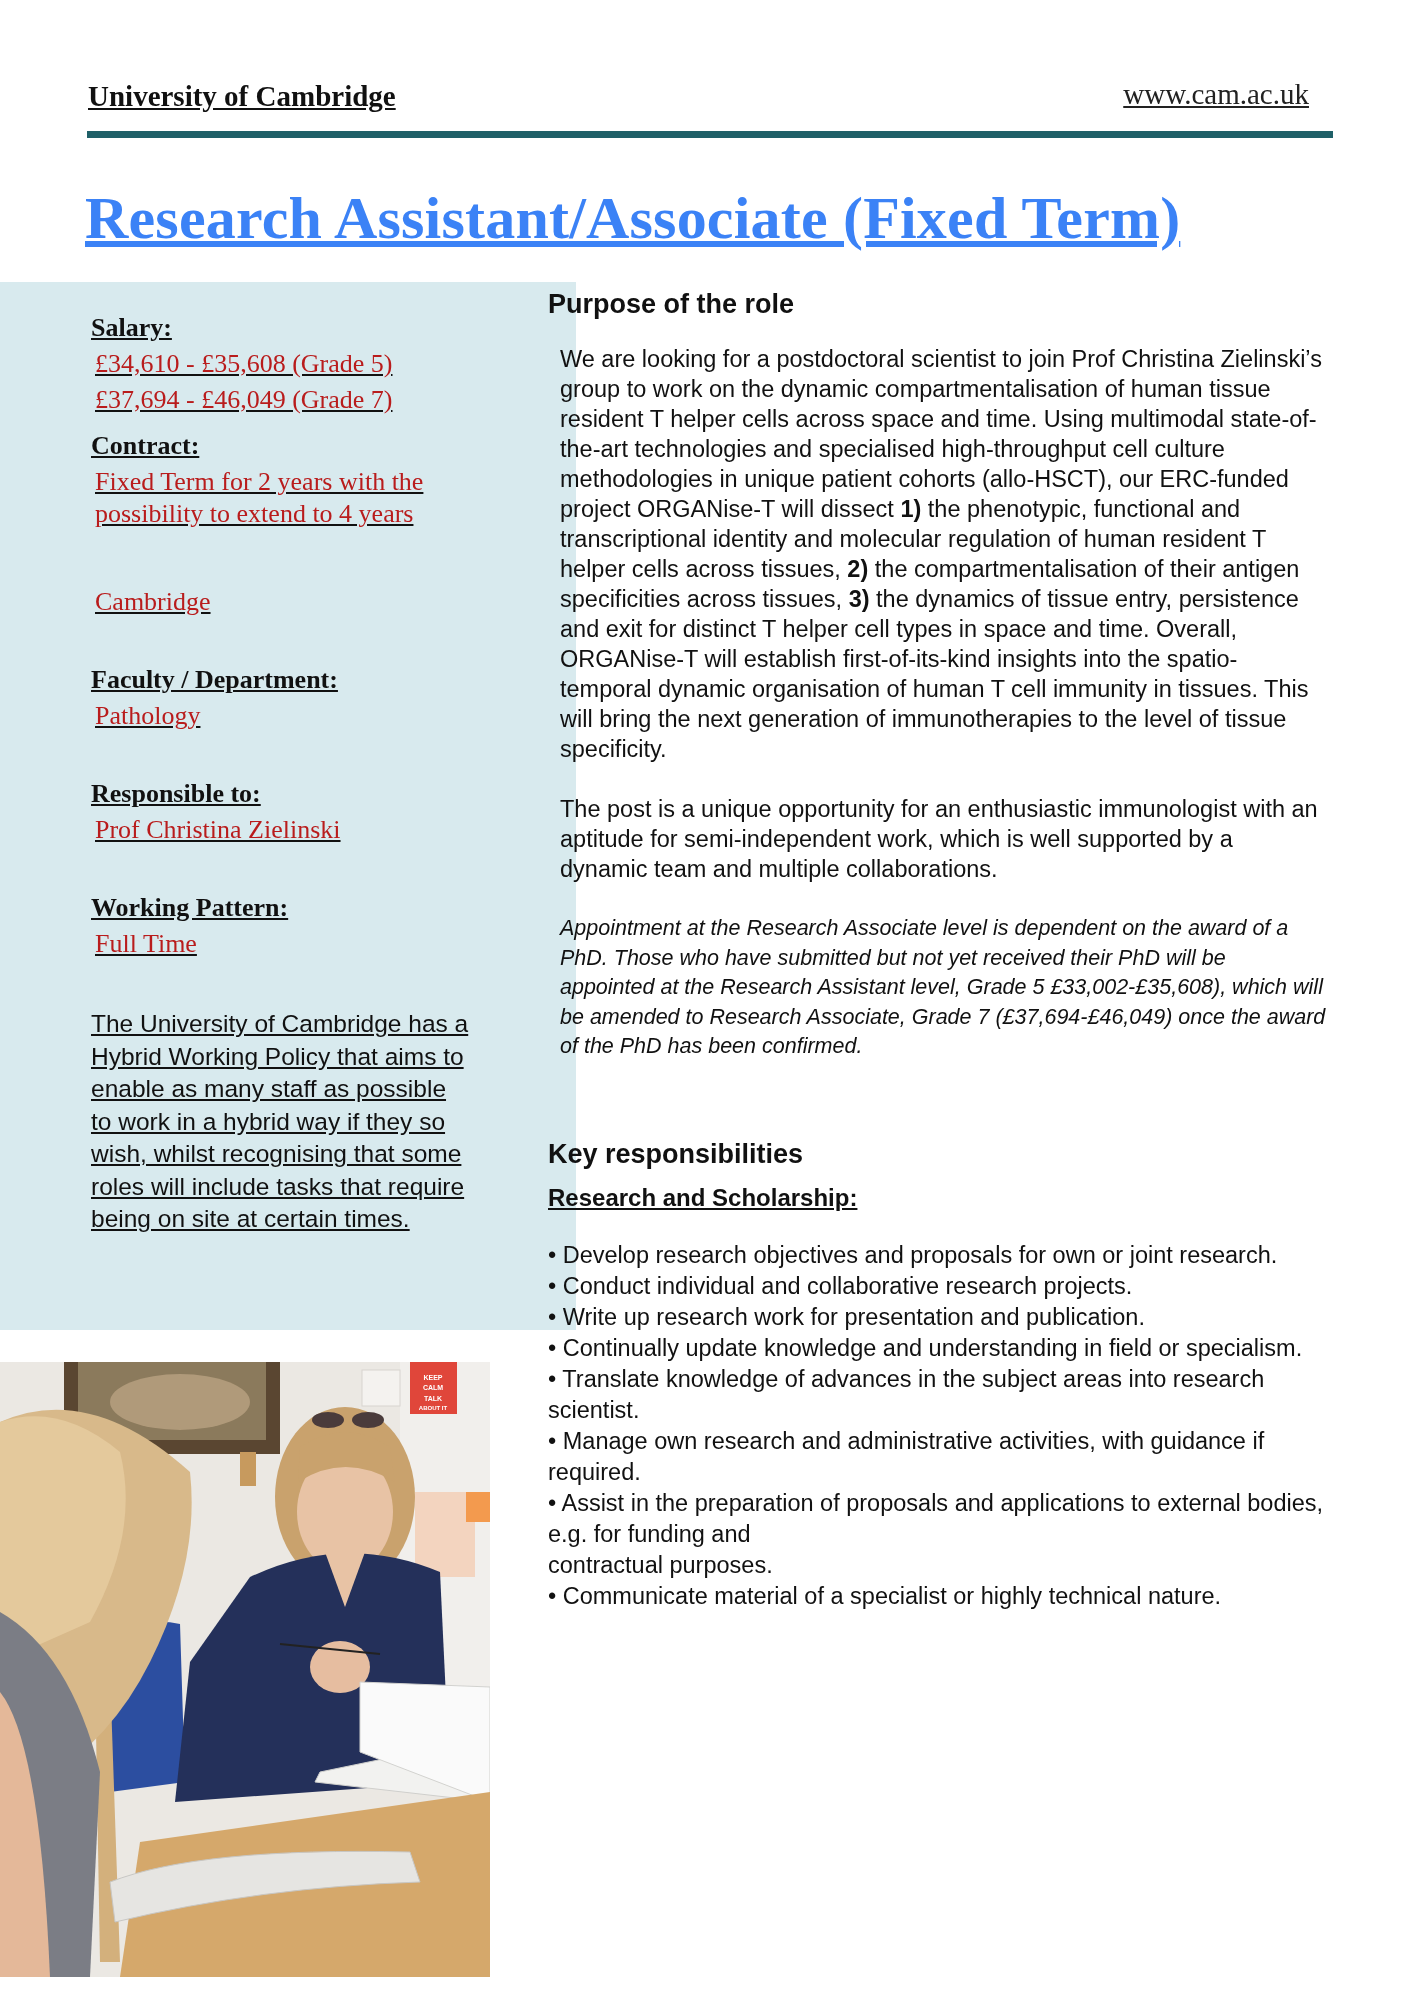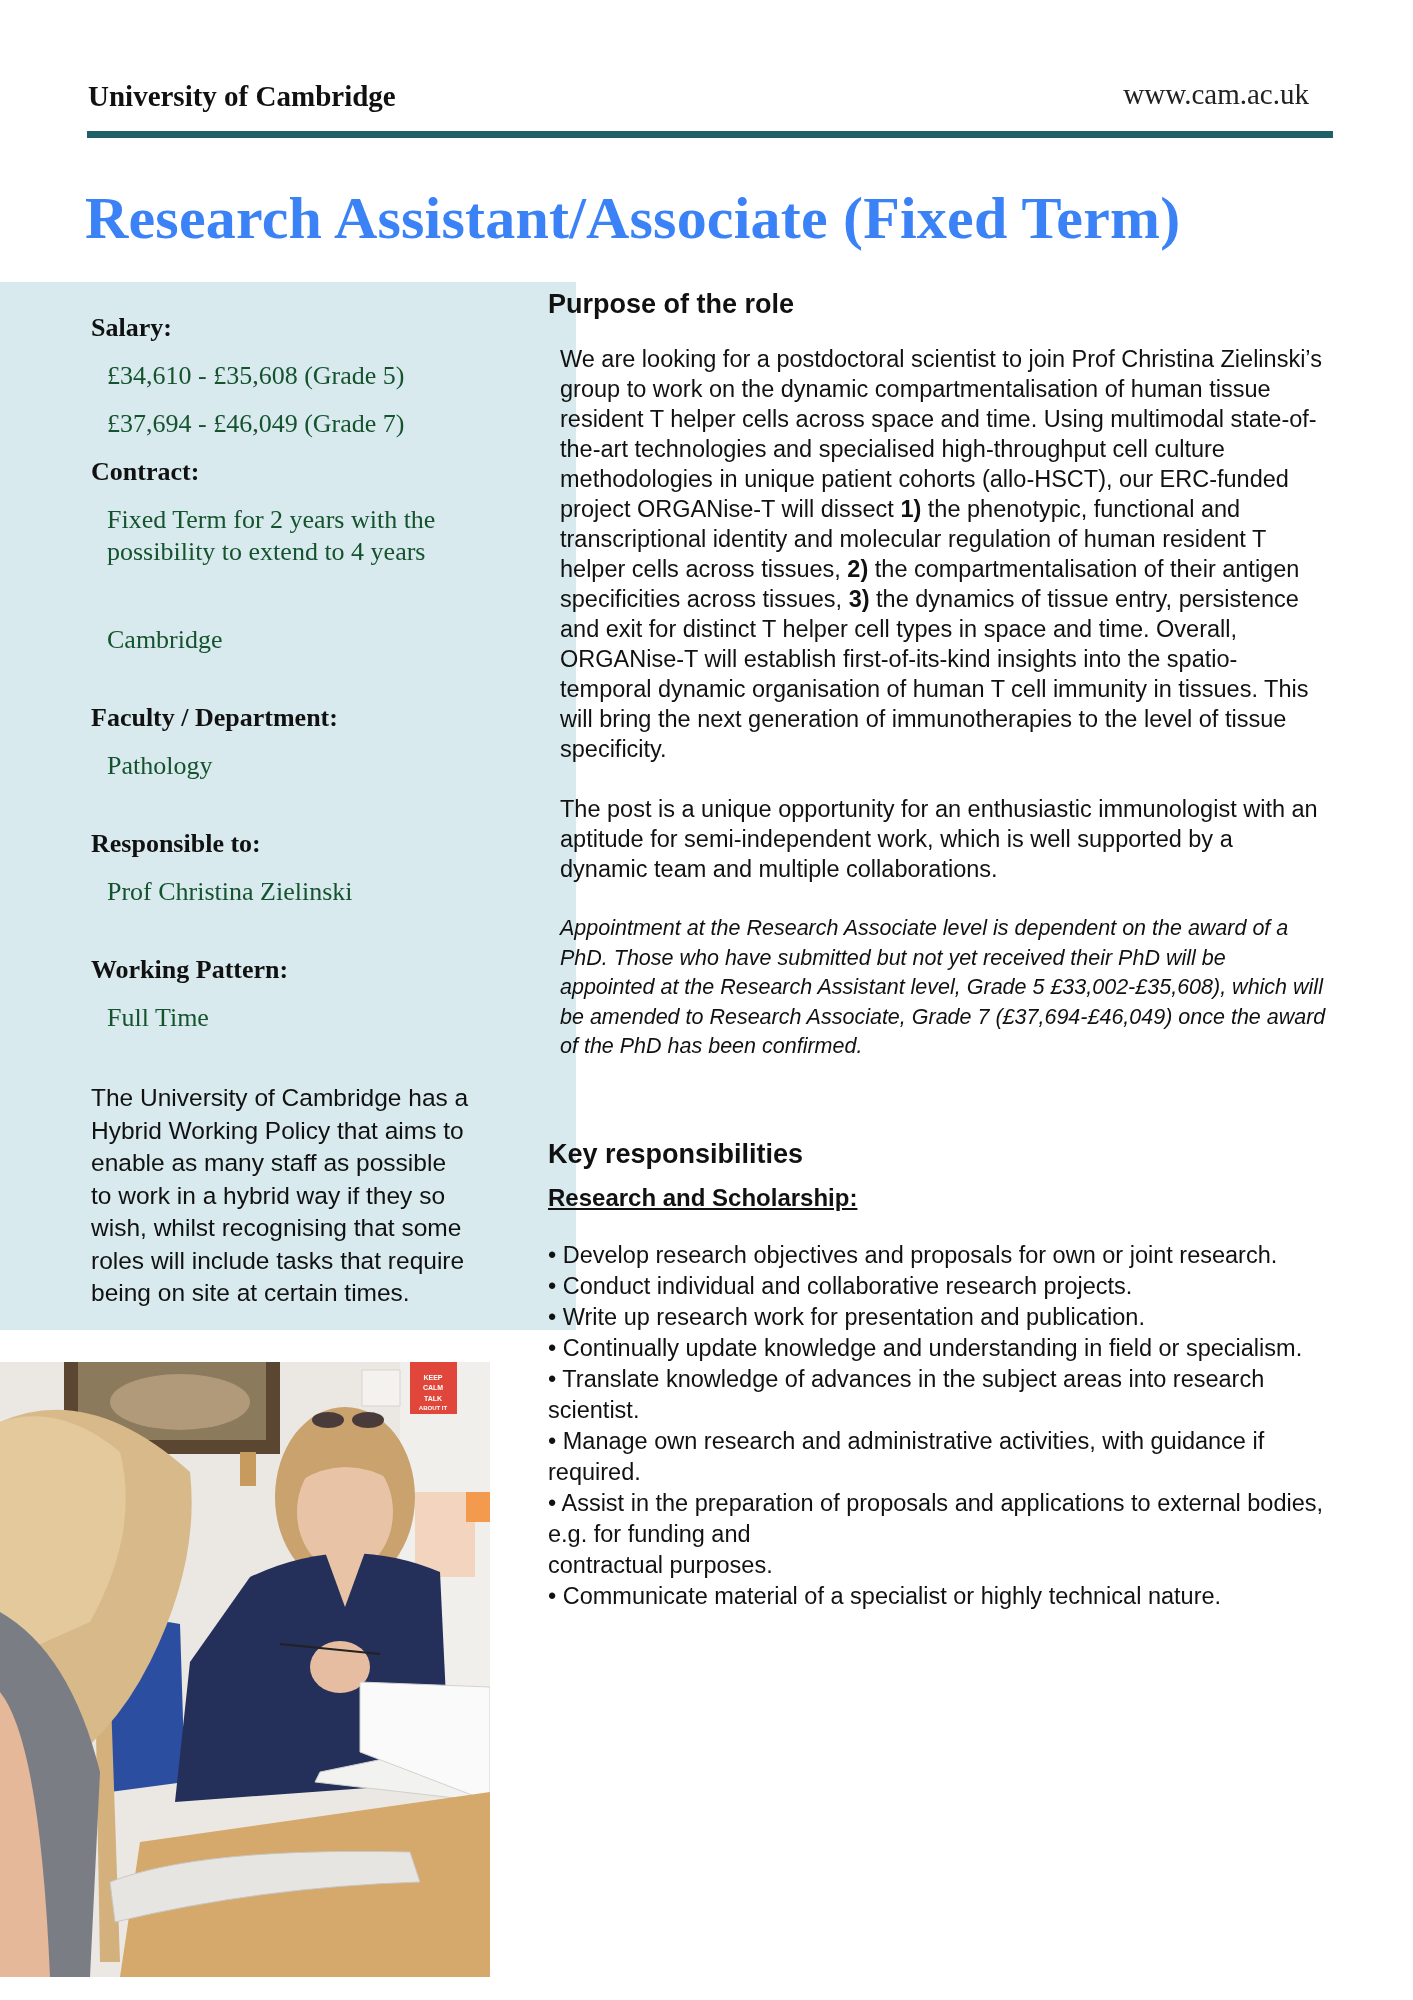--- a/index.html
+++ b/index.html
@@ -1,28 +1,28 @@
 <!DOCTYPE html>
 <html><head>
 <meta charset="utf-8">
 <style>
   html, body { margin: 0; padding: 0; background: #ffffff; }
   body { width: 1413px; height: 2000px; position: relative; overflow: hidden; color: #111; }
-  .serif { font-family: "Liberation Serif", "DejaVu Serif", serif; }
+  .serif { font-family: "Liberation Serif", "DejaVu Serif", serif; text-decoration: underline; }
   .sans { font-family: "Liberation Sans", "DejaVu Sans", sans-serif; }
 
   .hdr-left { position: absolute; left: 88px; top: 80px; font-size: 29px; font-weight: bold; color: #111; }
   .hdr-right { position: absolute; right: 104px; top: 78px; font-size: 29px; color: #222; }
   .rule { position: absolute; left: 87px; top: 131px; width: 1246px; height: 7px; background: #1f6068; }
   .title { position: absolute; left: 85px; top: 184px; font-size: 60px; font-weight: bold; color: #3b82f6; letter-spacing: 0.2px; white-space: nowrap; }
 
   .sidebar { position: absolute; left: 0; top: 282px; width: 576px; height: 1048px; background: #d8eaee; }
   .side-inner { position: absolute; left: 91px; top: 30px; width: 380px; height: 997px; overflow: hidden; }
   .side-label { font-size: 26px; font-weight: bold; line-height: 32px; margin: 0; }
-  .side-value { font-size: 26px; line-height: 32px; margin: 16px; color: #14532d; }
+  .side-value { font-size: 26px; line-height: 32px; margin: 4px; color: #b91c1c; }
   .side-block { margin-bottom: 38px; }
   .side-block.tight { margin-bottom: 10px; }
   .side-block.contract .side-label { margin-bottom: 0; }
   .hybrid { font-size: 24.5px; line-height: 32.5px; color: #111; margin-top: 30px; }
 
   .photo { position: absolute; left: 0; top: 1362px; width: 490px; height: 615px; overflow: hidden; background: #e9e6e1; }
 
   .main { position: absolute; left: 548px; top: 288px; width: 790px; }
   .h2 { font-size: 27px; font-weight: bold; margin: 0; line-height: 32px; color: #111; }
   .p { font-size: 23.5px; line-height: 30px; margin: 12px; color: #111; }

